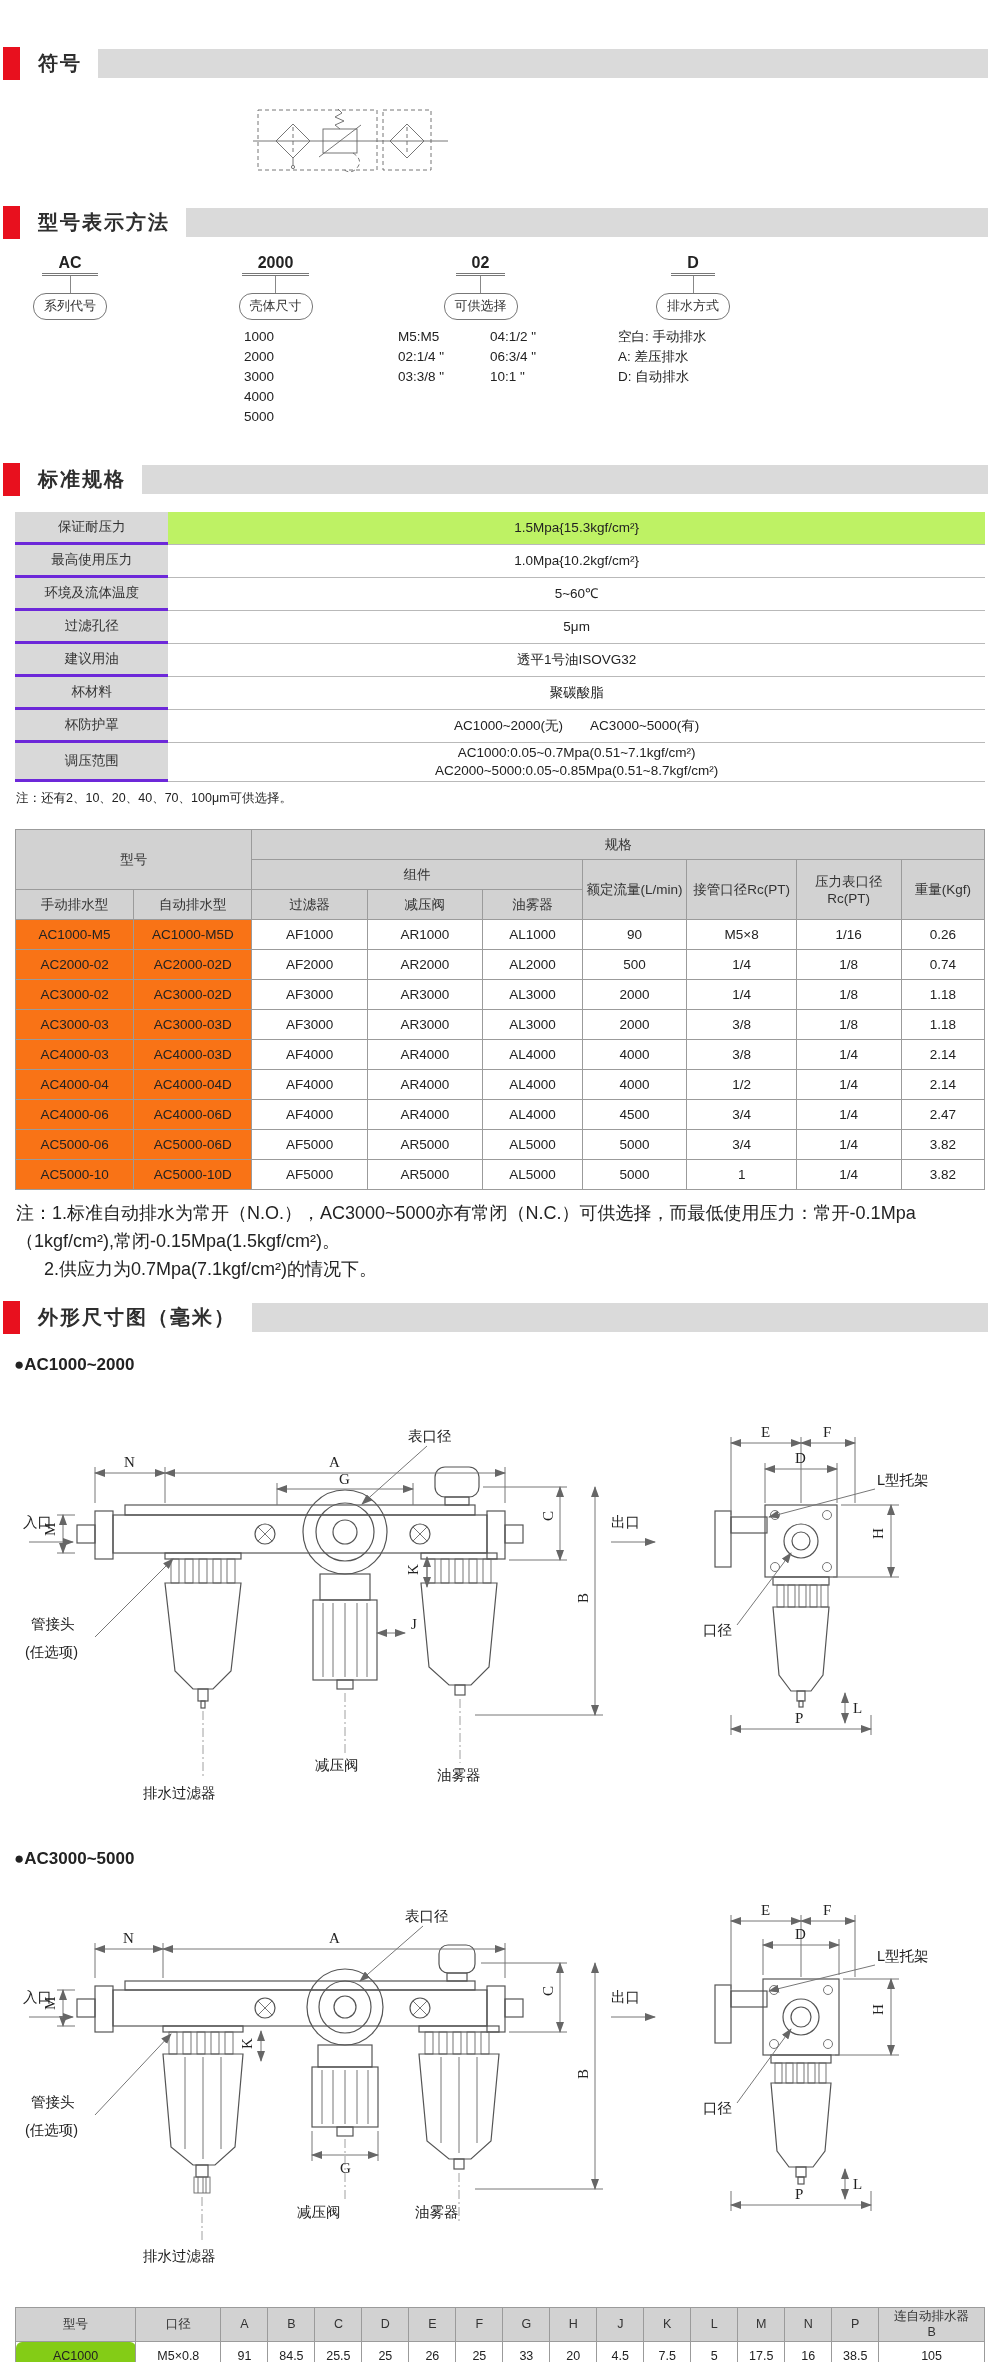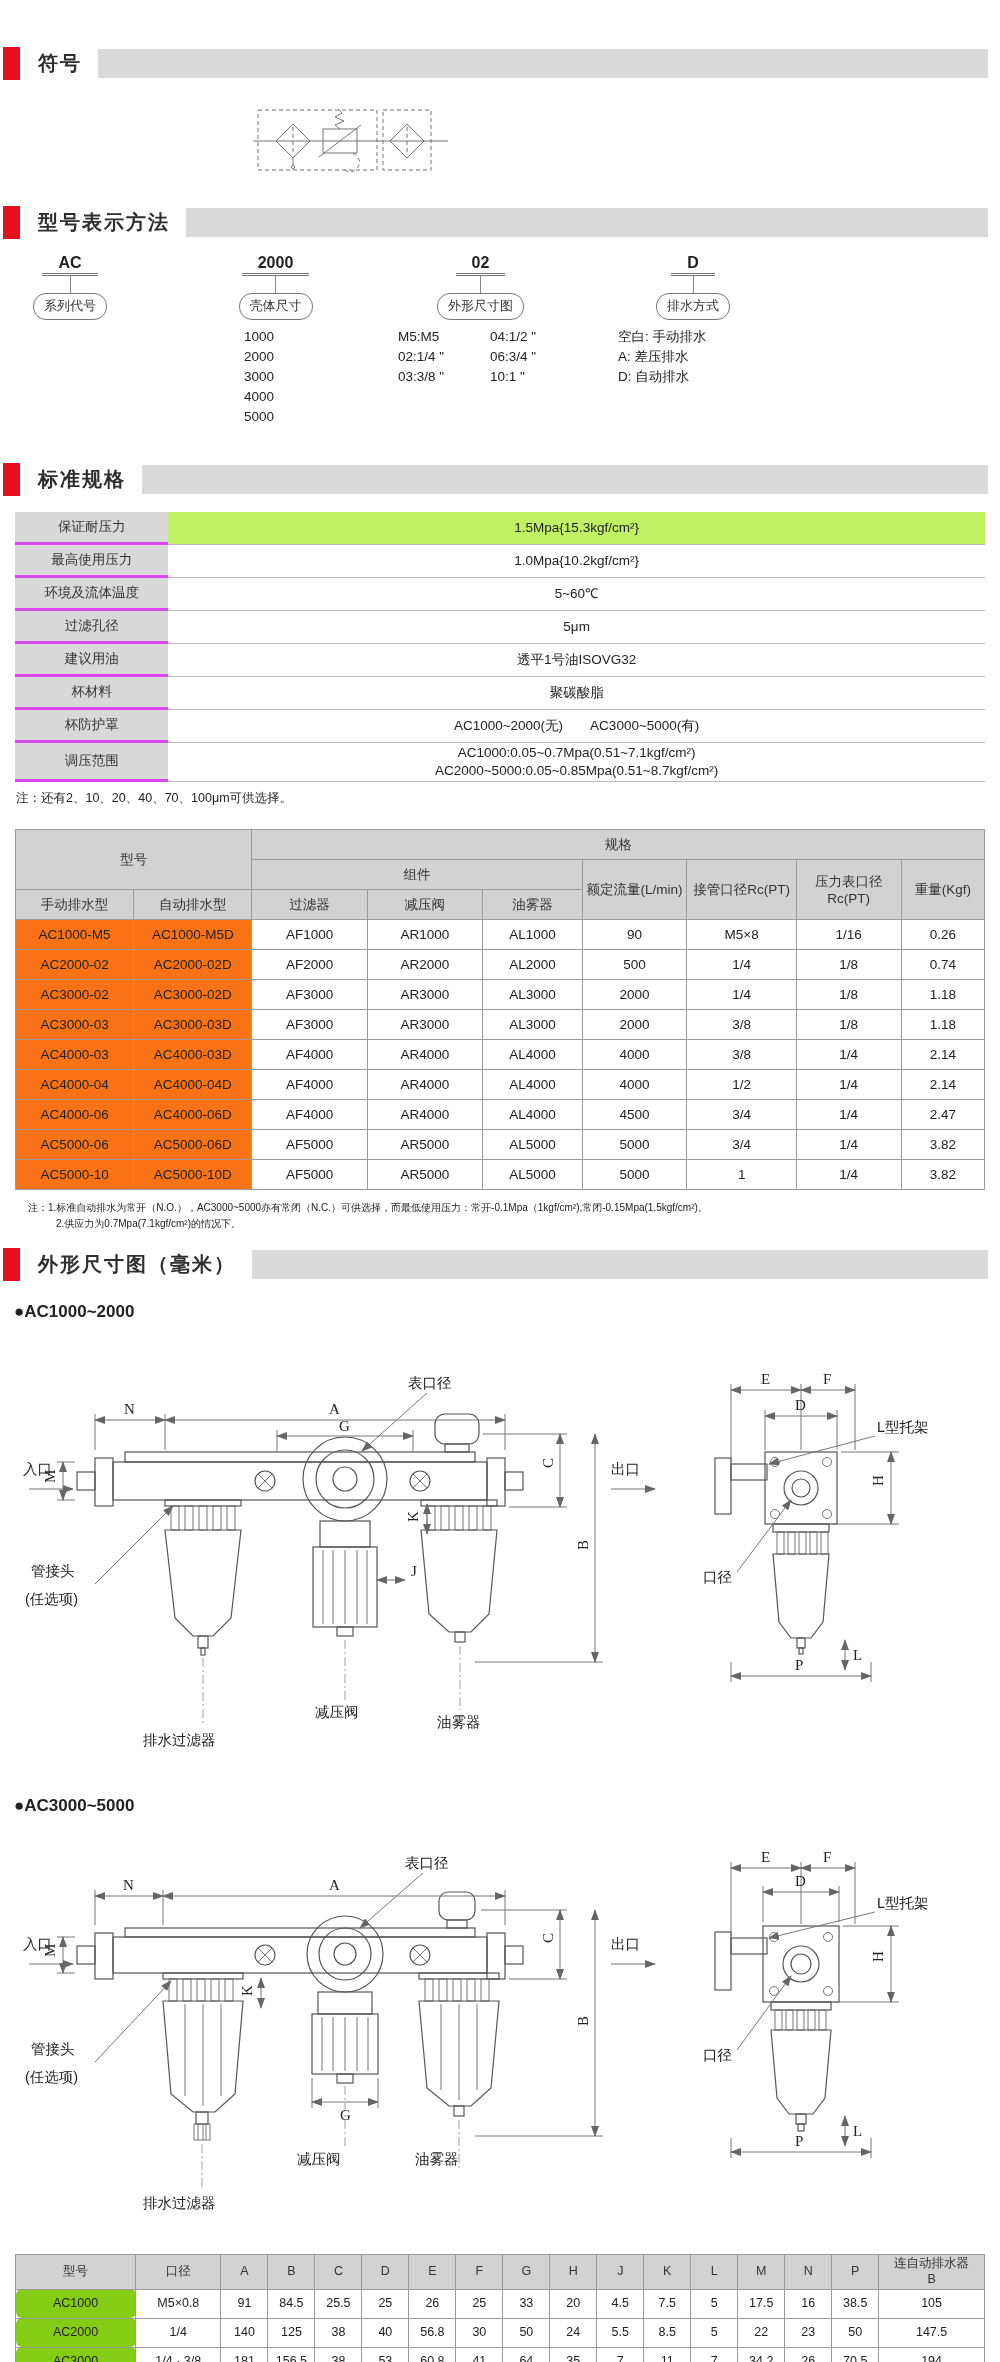--- a/index.html
+++ b/index.html
@@ -33,31 +33,31 @@
   .mc-opts{margin-top:7px;font-size:13.5px;line-height:20px;color:#222;align-self:flex-start;white-space:nowrap;}
   .mc-grid{display:grid;grid-template-columns:86px auto;column-gap:6px;margin-top:7px;font-size:13.5px;line-height:20px;align-self:flex-start;white-space:nowrap;}
 
   
   table{border-collapse:collapse;table-layout:fixed;width:970px;margin-left:15px;}
   td{overflow:hidden;}
 
   
   .spec-table{border-collapse:separate;border-spacing:0;margin-top:15px;font-size:13.5px;}
   .spec-table td{text-align:center;vertical-align:middle;height:28px;white-space:pre-line;line-height:1.35;}
-  .spec-table td:first-child{background:#d9d9d9;border-bottom:3px solid #d946ef;color:#333;}
+  .spec-table td:first-child{background:#d9d9d9;border-bottom:3px solid #6d28d9;color:#333;}
   .spec-table td:last-child{border-bottom:1px solid #b9b9b9;}
   .spec-table tr:first-child td:last-child{background:#bef264;}
   .spec-note{font-size:12.5px;margin:8px 0 0 16px;color:#222;}
 
   
   .model-table{margin-top:22px;font-size:13.5px;}
   .model-table td{border:1px solid #9b9b9b;text-align:center;height:27px;vertical-align:middle;}
   .model-table thead td{background:#d2d2d2;color:#333;}
   .model-table tbody td:nth-child(-n+2){background:#f97316;}
-  .table-notes{font-size:10px;margin:10px 0 0 28px;line-height:1.55;color:#222;}
+  .table-notes{font-size:18px;margin:10px 0 0 16px;line-height:1.55;color:#222;}
   .table-notes .note2{margin-left:28px;}
 
   .fig-title{font-size:17px;font-weight:bold;margin:20px 0 0 14px;color:#222;}
 
   
   .dim-table{margin-top:28px;font-size:12.5px;}
   .dim-table td{border:1px solid #9b9b9b;text-align:center;height:26px;vertical-align:middle;white-space:pre-line;line-height:1.25;}
   .dim-table thead td{background:#d2d2d2;color:#333;}
   .dim-table tbody td:first-child{background:#84cc16;border-radius:6px;}
 </style>
@@ -118,21 +118,21 @@
         <div>1000</div>
         <div>2000</div>
         <div>3000</div>
         <div>4000</div>
         <div>5000</div>
       </div>
     </div>
     <div class="mc-col" style="left:398px;width:165px;">
       <div class="mc-code">02</div>
       <div class="mc-vline"></div>
-      <div class="mc-bubble">外形尺寸图</div>
+      <div class="mc-bubble">可供选择</div>
       <div class="mc-grid">
         <div>M5:M5</div>
         <div>04:1/2 "</div>
         <div>02:1/4 "</div>
         <div>06:3/4 "</div>
         <div>03:3/8 "</div>
         <div>10:1 "</div>
       </div>
     </div>
     <div class="mc-col" style="left:618px;width:150px;">

